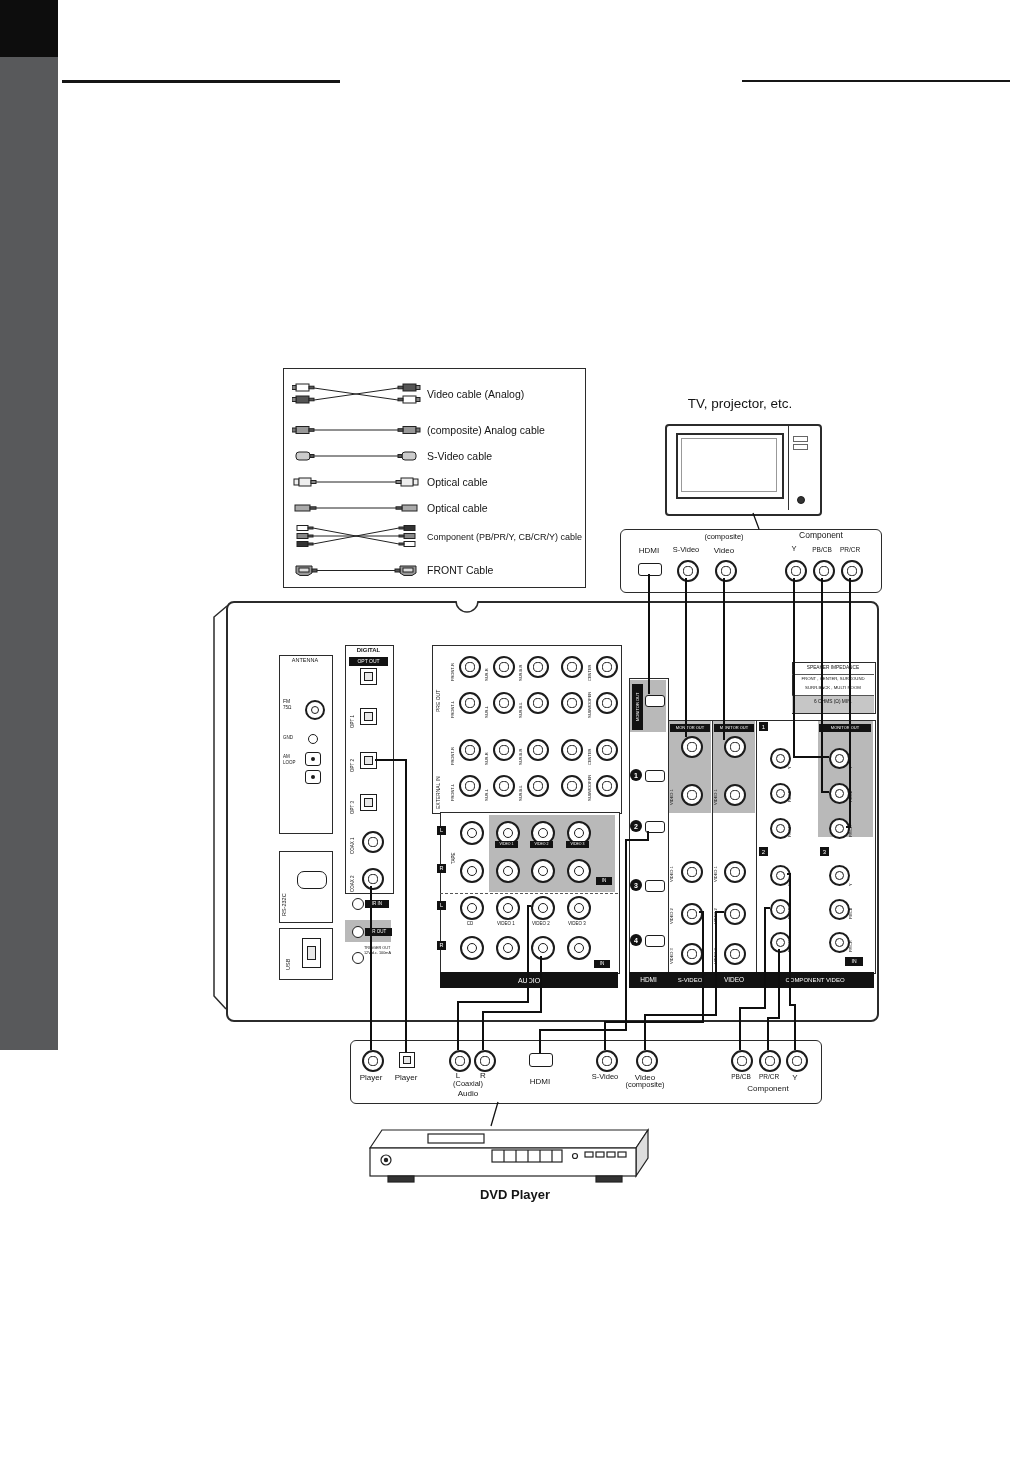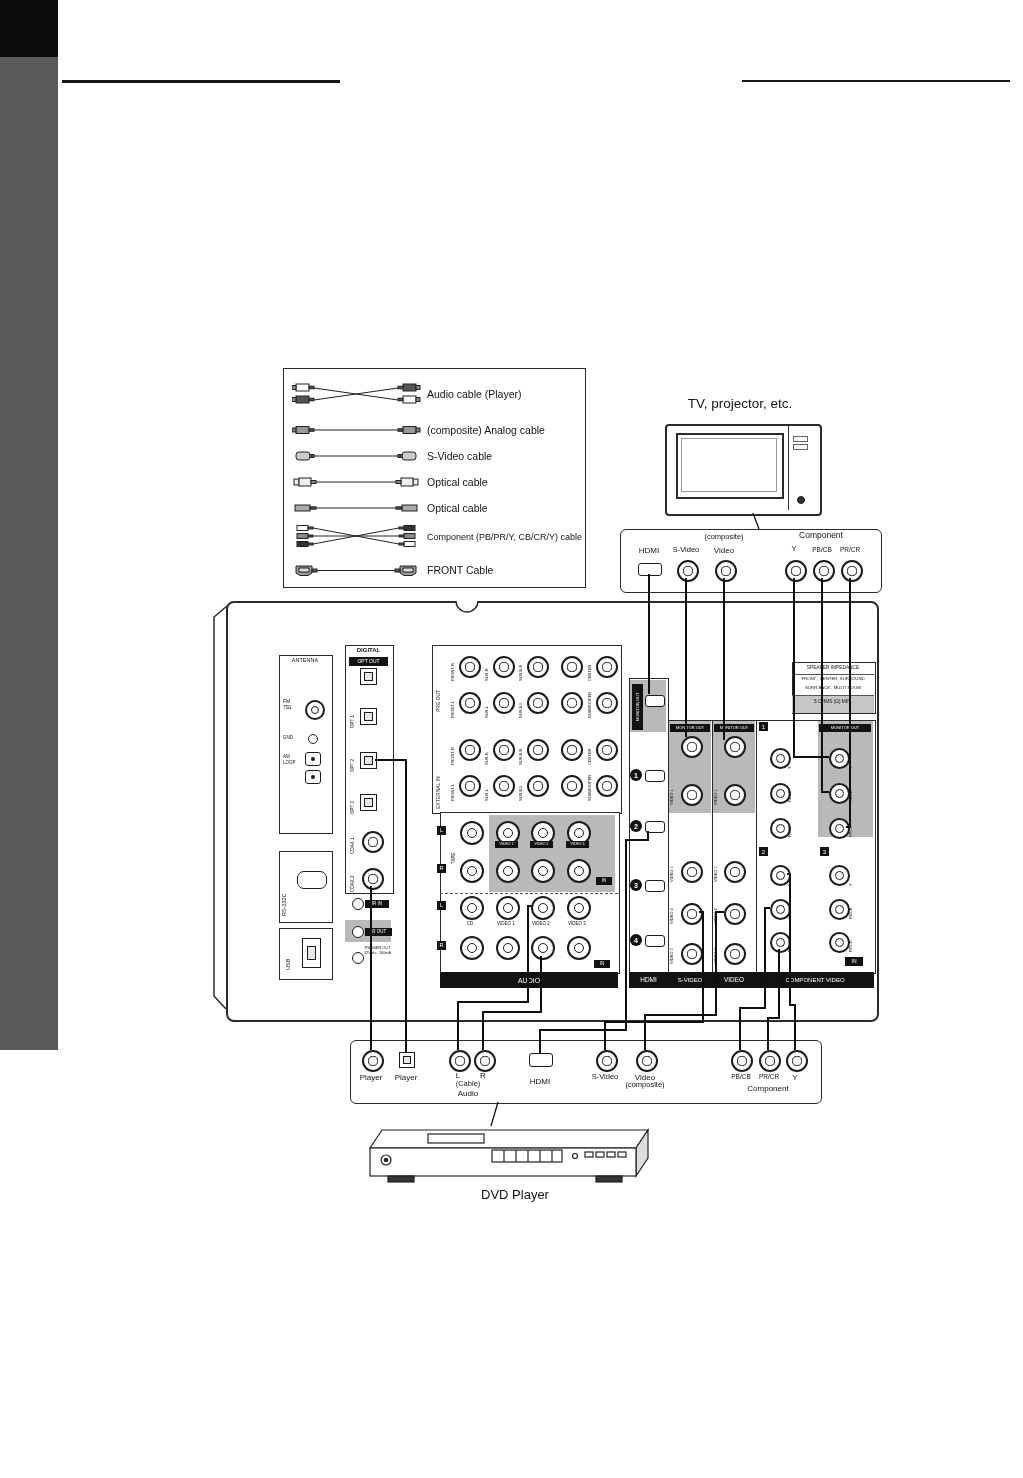--- a/index.html
+++ b/index.html
@@ -119,21 +119,21 @@
       <line x1="25" y1="9.5" x2="103" y2="9.5"></line>
       <polygon points="4,5 20,5 20,12 16,14.5 8,14.5 4,12" fill="#999"></polygon>
         <rect x="7" y="7" width="10" height="4" fill="#ddd"></rect>
         <rect x="20" y="8" width="5" height="3" fill="#555"></rect>
       <polygon points="124,5 108,5 108,12 112,14.5 120,14.5 124,12" fill="#999"></polygon>
         <rect x="111" y="7" width="10" height="4" fill="#ddd"></rect>
         <rect x="103" y="8" width="5" height="3" fill="#555"></rect>
     </g>
   </svg>
 
-  <div class="t" style="left:427px;top:388px;font-size:10.5px">Audio cable (Player)</div>
+  <div class="t" style="left:427px;top:388px;font-size:10.5px">Video cable (Analog)</div>
   <div class="t" style="left:427px;top:424px;font-size:10.5px">(composite) Analog  cable</div>
   <div class="t" style="left:427px;top:450px;font-size:10.5px">S-Video cable</div>
   <div class="t" style="left:427px;top:476px;font-size:10.5px">Optical cable</div>
   <div class="t" style="left:427px;top:502px;font-size:10.5px">Optical cable</div>
   <div class="t" style="left:427px;top:532px;font-size:9px">Component (PB/PR/Y, CB/CR/Y) cable</div>
   <div class="t" style="left:427px;top:564px;font-size:10.5px">FRONT Cable</div>
 
   <div class="t c" style="left:655px;top:396px;width:170px;font-size:13.5px">TV, projector, etc.</div>
   <div class="bx" style="left:665px;top:424px;width:153px;height:88px;border-width:2px;border-radius:4px"></div>
   <div class="bx" style="left:676px;top:433px;width:104px;height:62px;border-width:2px"></div>
@@ -376,21 +376,21 @@
   <div class="hj" style="left:529px;top:1053px;width:22px;height:12px"></div>
   <div class="rca" style="left:596px;top:1050px;width:18px;height:18px"></div>
   <div class="rca" style="left:636px;top:1050px;width:18px;height:18px"></div>
   <div class="rca" style="left:731px;top:1050px;width:18px;height:18px"></div>
   <div class="rca" style="left:759px;top:1050px;width:18px;height:18px"></div>
   <div class="rca" style="left:786px;top:1050px;width:18px;height:18px"></div>
   <div class="t c" style="left:347px;top:1073px;width:48px;font-size:8px">Player</div>
   <div class="t c" style="left:382px;top:1073px;width:48px;font-size:8px">Player</div>
   <div class="t c" style="left:452px;top:1071px;width:12px;font-size:8px">L</div>
   <div class="t c" style="left:477px;top:1071px;width:12px;font-size:8px">R</div>
-  <div class="t c" style="left:444px;top:1080px;width:48px;font-size:7.5px">(Cable)</div>
+  <div class="t c" style="left:444px;top:1080px;width:48px;font-size:7.5px">(Coaxial)</div>
   <div class="t c" style="left:444px;top:1089px;width:48px;font-size:8px">Audio</div>
   <div class="t c" style="left:518px;top:1077px;width:44px;font-size:8px">HDMI</div>
   <div class="t c" style="left:581px;top:1073px;width:48px;font-size:7.5px">S-Video</div>
   <div class="t c" style="left:621px;top:1073px;width:48px;font-size:8px">Video</div>
   <div class="t c" style="left:617px;top:1081px;width:56px;font-size:7.5px">(composite)</div>
   <div class="t c" style="left:727px;top:1073px;width:28px;font-size:6.5px">PB/CB</div>
   <div class="t c" style="left:755px;top:1073px;width:28px;font-size:6.5px">PR/CR</div>
   <div class="t c" style="left:789px;top:1073px;width:12px;font-size:8px">Y</div>
   <div class="t c" style="left:738px;top:1084px;width:60px;font-size:8px">Component</div>
 
@@ -410,21 +410,21 @@
       <rect x="222" y="30" width="8" height="5"></rect>
         <rect x="233" y="30" width="8" height="5"></rect>
         <rect x="244" y="30" width="8" height="5"></rect>
         <rect x="255" y="30" width="8" height="5"></rect>
       <circle cx="23" cy="38" r="5"></circle>
         <circle cx="23" cy="38" r="1.6" fill="#222"></circle>
       <rect x="25" y="54" width="26" height="6" fill="#333"></rect>
       <rect x="233" y="54" width="26" height="6" fill="#333"></rect>
     </g>
   </svg>
-  <div class="t c" style="left:445px;top:1188px;width:140px;font-size:13px;font-weight:normal">DVD Player</div>
+  <div class="t c" style="left:445px;top:1188px;width:140px;font-size:13px;font-weight:bold">DVD Player</div>
 
   <svg class="a" style="left:0;top:0" width="1023" height="1478" viewBox="0 0 1023 1478">
     <path d="M456,601 A11,11 0 0 0 478,601" fill="#fff" stroke="#2b2b2b" stroke-width="1.5"></path>
     <path d="M227,606 L214,617 L214,996 L226,1009" fill="none" stroke="#2b2b2b" stroke-width="1.5"></path>
     <g fill="none" stroke="#0f0f0f" stroke-width="2">
       <polyline points="649,574 649,694"></polyline>
       <polyline points="686,578 686,737"></polyline>
       <polyline points="724,578 724,740"></polyline>
       <polyline points="794,578 794,757 829,757"></polyline>
       <polyline points="822,578 822,792 829,792"></polyline>

